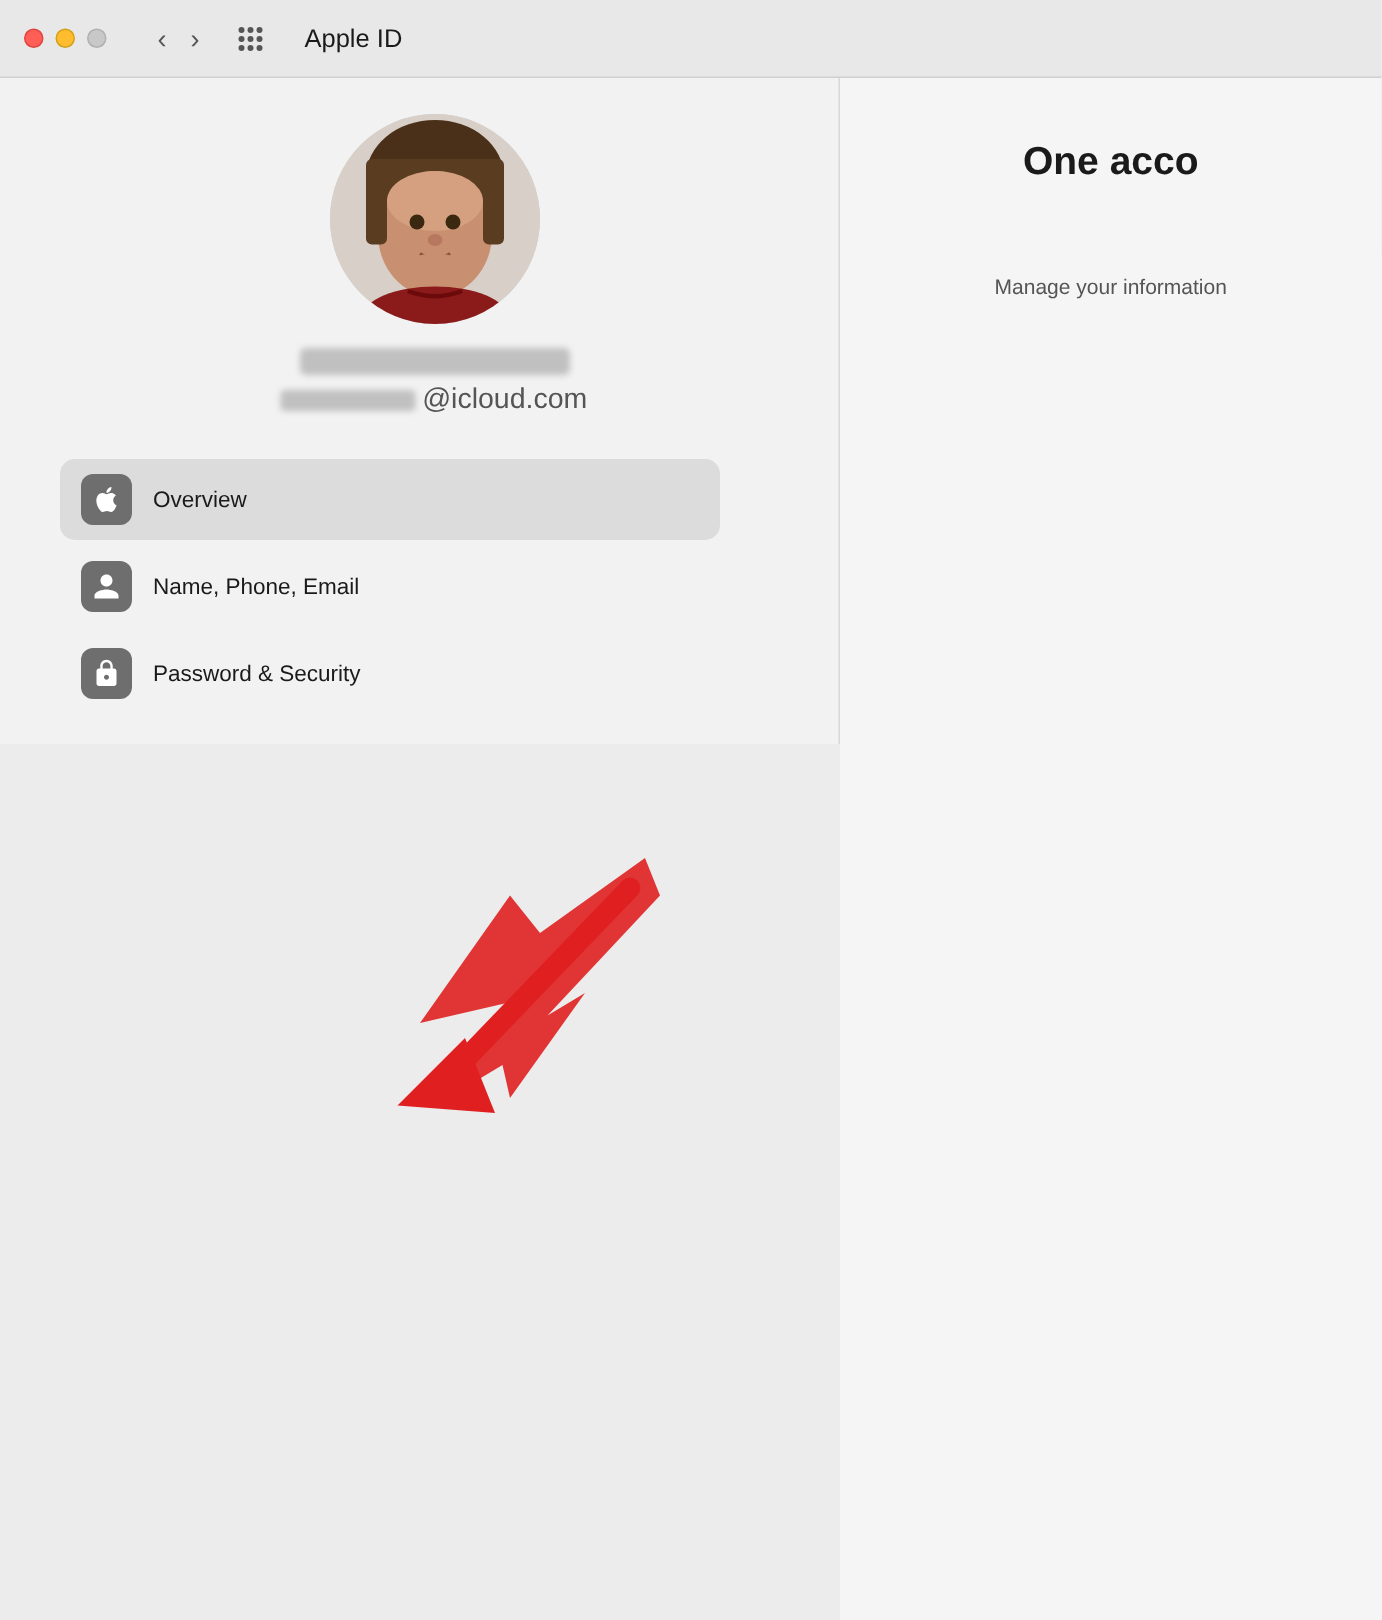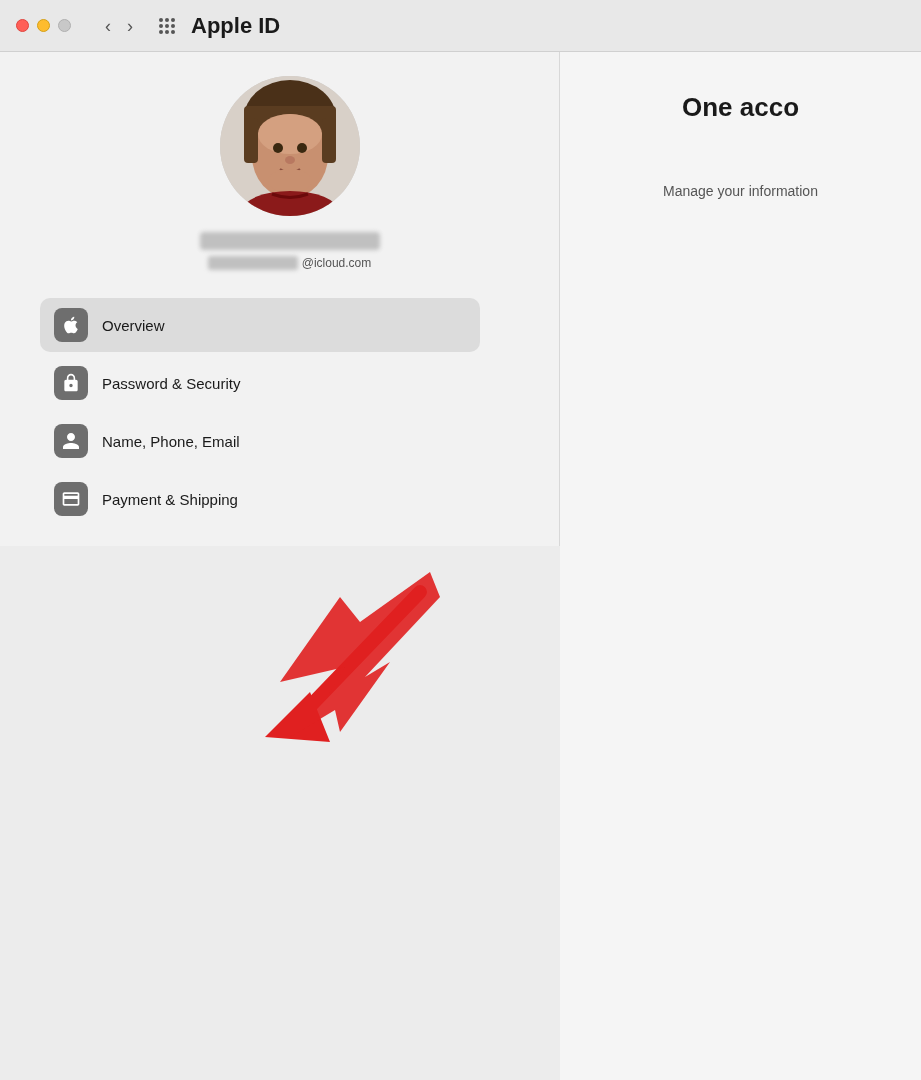--- a/index.html
+++ b/index.html
@@ -63,24 +63,24 @@
       margin-left: 8px;
     }
     .grid-dot {
       width: 4px;
       height: 4px;
       background: #555;
       border-radius: 50%;
     }
 
     .titlebar-title {
-      font-size: 22px;
-      font-weight: 700;
+      font-size: 17px;
+      font-weight: 400;
       color: #1a1a1a;
-      margin-left: 4px;
+      margin-left: 16px;
     }
 
     
     .main-layout {
       display: flex;
       width: 100%;
       height: calc(1080px - 52px);
     }
 
     
@@ -116,21 +116,21 @@
     .profile-name-blur {
       width: 180px;
       height: 18px;
       background: #c0c0c0;
       border-radius: 4px;
       margin-bottom: 6px;
       filter: blur(2px);
     }
 
     .profile-email {
-      font-size: 12px;
+      font-size: 19px;
       color: #555;
       display: flex;
       align-items: center;
       gap: 4px;
     }
 
     .email-blur {
       display: inline-block;
       width: 90px;
       height: 14px;
@@ -302,43 +302,35 @@
             <svg viewBox="0 0 24 24">
               <path d="M18.71 19.5c-.83 1.24-1.71 2.45-3.05 2.47-1.34.03-1.77-.79-3.29-.79-1.53 0-2 .77-3.27.82-1.31.05-2.3-1.32-3.14-2.53C4.25 17 2.94 12.45 4.7 9.39c.87-1.52 2.43-2.48 4.12-2.51 1.28-.02 2.5.87 3.29.87.78 0 2.26-1.07 3.8-.91.65.03 2.47.26 3.64 1.98-.09.06-2.17 1.28-2.15 3.81.03 3.02 2.65 4.03 2.68 4.04-.03.07-.42 1.44-1.38 2.83M13 3.5c.73-.83 1.94-1.46 2.94-1.5.13 1.17-.34 2.35-1.04 3.19-.69.85-1.83 1.51-2.95 1.42-.15-1.15.41-2.35 1.05-3.11z"></path>
             </svg>
           </div>
           <span class="menu-label">Overview</span>
         </div>
 
         <div class="menu-item">
           <div class="menu-icon" style="background:#6e6e6e;">
             <svg viewBox="0 0 24 24">
+              <path d="M12 12c2.7 0 4.8-2.1 4.8-4.8S14.7 2.4 12 2.4 7.2 4.5 7.2 7.2 9.3 12 12 12zm0 2.4c-3.2 0-9.6 1.6-9.6 4.8v2.4h19.2v-2.4c0-3.2-6.4-4.8-9.6-4.8z"></path>
+            </svg>
+          </div>
+          <span class="menu-label">Name, Phone, Email</span>
+        </div>
+
+        <div class="menu-item">
+          <div class="menu-icon" style="background:#6e6e6e;">
+            <svg viewBox="0 0 24 24">
               <path d="M18 8h-1V6c0-2.76-2.24-5-5-5S7 3.24 7 6v2H6c-1.1 0-2 .9-2 2v10c0 1.1.9 2 2 2h12c1.1 0 2-.9 2-2V10c0-1.1-.9-2-2-2zm-6 9c-1.1 0-2-.9-2-2s.9-2 2-2 2 .9 2 2-.9 2-2 2zm3.1-9H8.9V6c0-1.71 1.39-3.1 3.1-3.1 1.71 0 3.1 1.39 3.1 3.1v2z"></path>
             </svg>
           </div>
           <span class="menu-label">Password &amp; Security</span>
         </div>
 
-        <div class="menu-item">
-          <div class="menu-icon" style="background:#6e6e6e;">
-            <svg viewBox="0 0 24 24">
-              <path d="M12 12c2.7 0 4.8-2.1 4.8-4.8S14.7 2.4 12 2.4 7.2 4.5 7.2 7.2 9.3 12 12 12zm0 2.4c-3.2 0-9.6 1.6-9.6 4.8v2.4h19.2v-2.4c0-3.2-6.4-4.8-9.6-4.8z"></path>
-            </svg>
-          </div>
-          <span class="menu-label">Name, Phone, Email</span>
-        </div>
-
-        <div class="menu-item">
-          <div class="menu-icon" style="background:#6e6e6e;">
-            <svg viewBox="0 0 24 24">
-              <path d="M20 4H4c-1.11 0-1.99.89-1.99 2L2 18c0 1.11.89 2 2 2h16c1.11 0 2-.89 2-2V6c0-1.11-.89-2-2-2zm0 14H4v-6h16v6zm0-10H4V6h16v2z"></path>
-            </svg>
-          </div>
-          <span class="menu-label">Payment &amp; Shipping</span>
-        </div>
 
       </div>
     </div>
 
     <svg class="arrow-overlay" viewBox="0 0 560 1080" xmlns="http://www.w3.org/2000/svg">
 
       <g>
 
         <line x1="420" y1="540" x2="295" y2="670" stroke="#e02020" stroke-width="14" stroke-linecap="round"></line>
 

